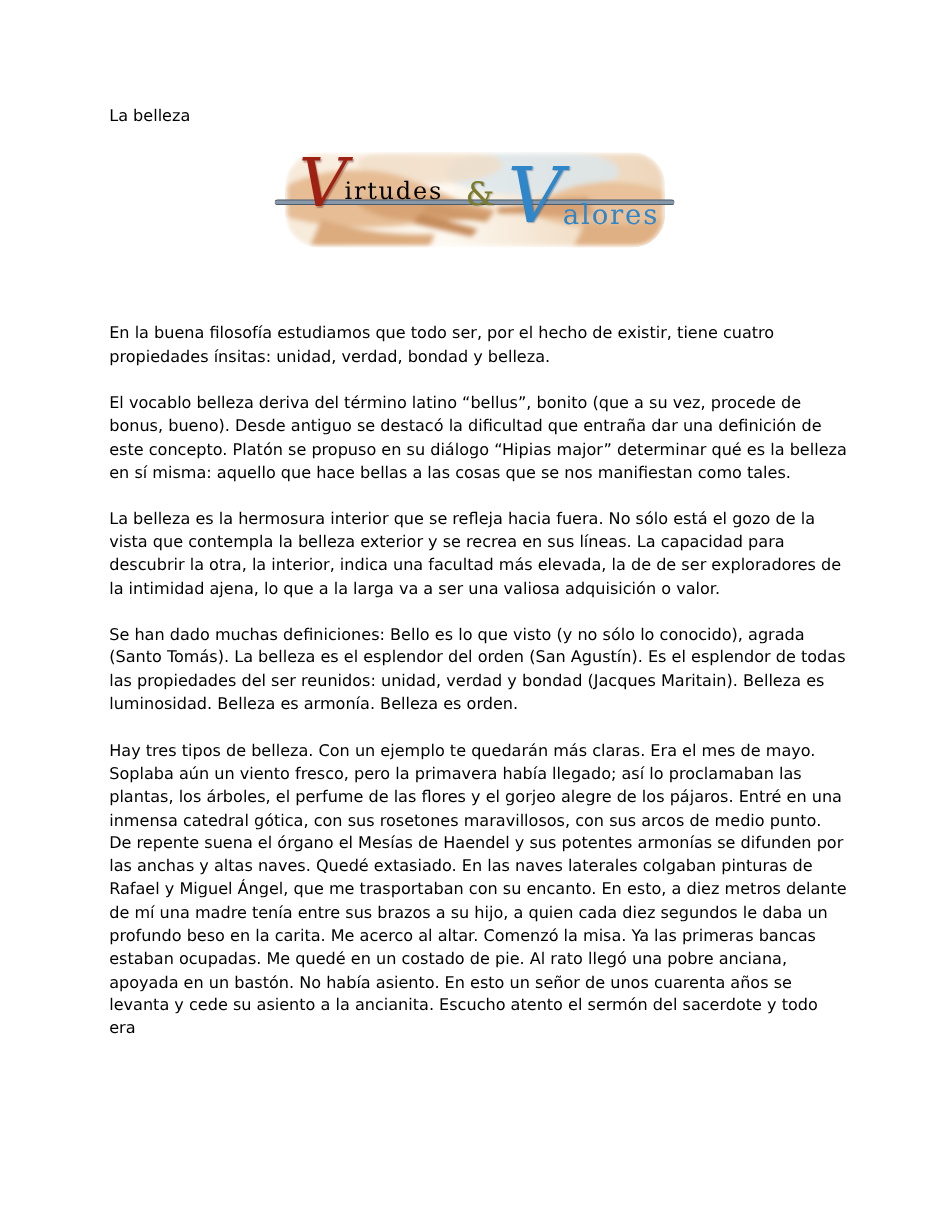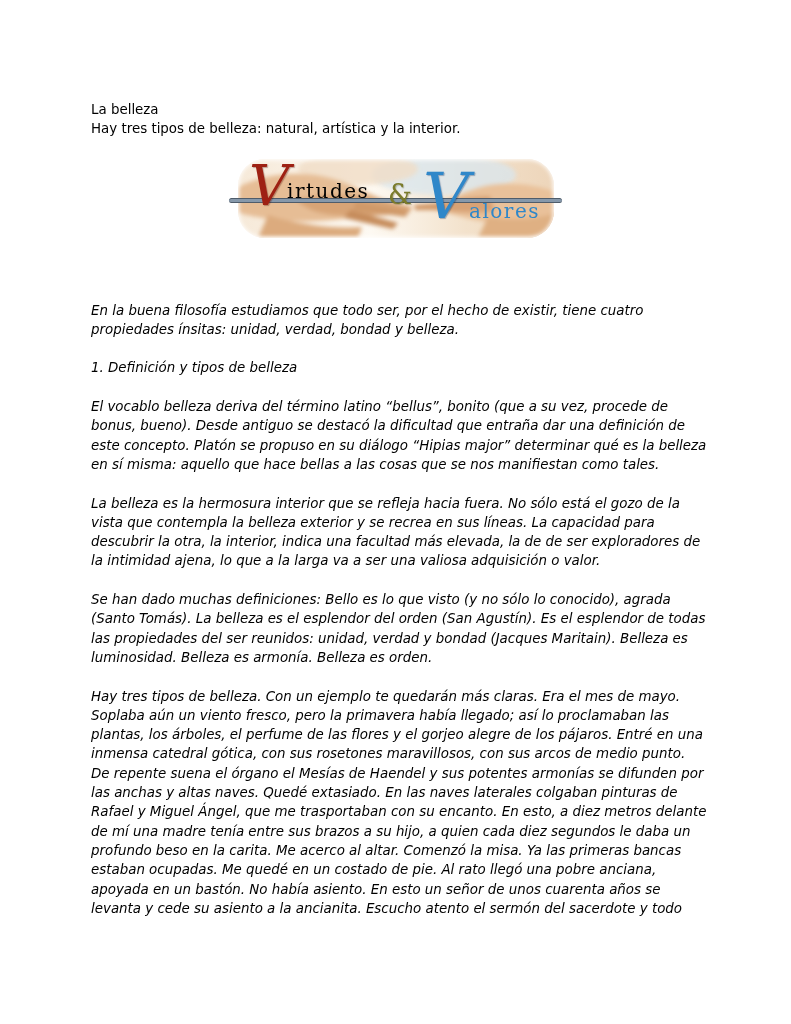--- a/index.html
+++ b/index.html
@@ -4,21 +4,20 @@
 <style>
   html, body { margin: 0; padding: 0; background: #ffffff; }
   .page {
     position: relative;
     width: 791px;
     height: 907px;
     background: #ffffff;
     overflow: hidden;
     font-family: "DejaVu Sans", "Liberation Sans", sans-serif;
     color: #000000;
-    margin-top: 12px;
   }
   .content {
     position: absolute;
     left: 91px;
     top: 88px;
     width: 616px;
     font-size: 13.4px;
     line-height: 19.3px;
   }
   header div { white-space: nowrap; }
@@ -47,34 +46,33 @@
     font-family: "DejaVu Serif", "Liberation Serif", serif;
     line-height: 1;
   }
   .v-virtudes { left: 11px; top: -1px; font-size: 56px; font-style: italic; color: #9e2113;
                 text-shadow: 1px 1px 1px rgba(90,20,10,0.35); }
   .rest-virtudes { left: 49px; top: 22px; font-size: 20px; letter-spacing: 1.5px; color: #000000; }
   .bamp { left: 150px; top: 22px; font-size: 27px; color: #7b7b2b;
           text-shadow: 1px 1px 1px rgba(60,60,10,0.3); }
   .v-valores { left: 185px; top: 5px; font-size: 64px; font-style: italic; color: #2f87c9;
                text-shadow: 1px 1px 1px rgba(10,50,100,0.35); }
-  .rest-valores { left: 231px; top: 42px; font-size: 20px; letter-spacing: 1.5px; color: #2f87c9; }
+  .rest-valores { left: 231px; top: 42px; font-size: 23px; letter-spacing: 1.5px; color: #2f87c9; }
 
   
-  main p { margin: 0 0 19.3px 0; font-style: italic; }
+  main p { margin: 0 0 19.3px 0; }
 </style>
 </head>
 <body>
 
 <div class="page">
   <div class="content">
 
     <header>
       <div>La belleza</div>
-      <div>Hay tres tipos de belleza: natural, artística y la interior.</div>
     </header>
 
     <div class="banner">
       <svg width="316" height="79" viewBox="0 0 316 79">
         <defs>
           <clipPath id="cap">
               <rect x="0" y="0" width="316" height="79" rx="27" ry="27"></rect>
             </clipPath>
           <linearGradient id="bg" x1="0" y1="0" x2="1" y2="0">
             <stop offset="0" stop-color="#f6e9d8"></stop>
@@ -111,21 +109,20 @@
 
       <span class="bword v-virtudes">V</span>
       <span class="bword rest-virtudes">irtudes</span>
       <span class="bamp">&amp;</span>
       <span class="bword v-valores">V</span>
       <span class="bword rest-valores">alores</span>
     </div>
 
     <main>
       <p>En la buena filosofía estudiamos que todo ser, por el hecho de existir, tiene cuatro propiedades ínsitas: unidad, verdad, bondad y belleza.</p>
-      <p>1. Definición y tipos de belleza</p>
       <p>El vocablo belleza deriva del término latino “bellus”, bonito (que a su vez, procede de bonus, bueno). Desde antiguo se destacó la dificultad que entraña dar una definición de este concepto. Platón se propuso en su diálogo “Hipias major” determinar qué es la belleza en sí misma: aquello que hace bellas a las cosas que se nos manifiestan como tales.</p>
       <p>La belleza es la hermosura interior que se refleja hacia fuera. No sólo está el gozo de la vista que contempla la belleza exterior y se recrea en sus líneas. La capacidad para descubrir la otra, la interior, indica una facultad más elevada, la de de ser exploradores de la intimidad ajena, lo que a la larga va a ser una valiosa adquisición o valor.</p>
       <p>Se han dado muchas definiciones: Bello es lo que visto (y no sólo lo conocido), agrada (Santo Tomás). La belleza es el esplendor del orden (San Agustín). Es el esplendor de todas las propiedades del ser reunidos: unidad, verdad y bondad (Jacques Maritain). Belleza es luminosidad. Belleza es armonía. Belleza es orden.</p>
       <p>Hay tres tipos de belleza. Con un ejemplo te quedarán más claras. Era el mes de mayo. Soplaba aún un viento fresco, pero la primavera había llegado; así lo proclamaban las plantas, los árboles, el perfume de las flores y el gorjeo alegre de los pájaros. Entré en una inmensa catedral gótica, con sus rosetones maravillosos, con sus arcos de medio punto. De repente suena el órgano el Mesías de Haendel y sus potentes armonías se difunden por las anchas y altas naves. Quedé extasiado. En las naves laterales colgaban pinturas de Rafael y Miguel Ángel, que me trasportaban con su encanto. En esto, a diez metros delante de mí una madre tenía entre sus brazos a su hijo, a quien cada diez segundos le daba un profundo beso en la carita. Me acerco al altar. Comenzó la misa. Ya las primeras bancas estaban ocupadas. Me quedé en un costado de pie. Al rato llegó una pobre anciana, apoyada en un bastón. No había asiento. En esto un señor de unos cuarenta años se levanta y cede su asiento a la ancianita. Escucho atento el sermón del sacerdote y todo era</p>
     </main>
 
   </div>
 </div>
 
 </body></html>

